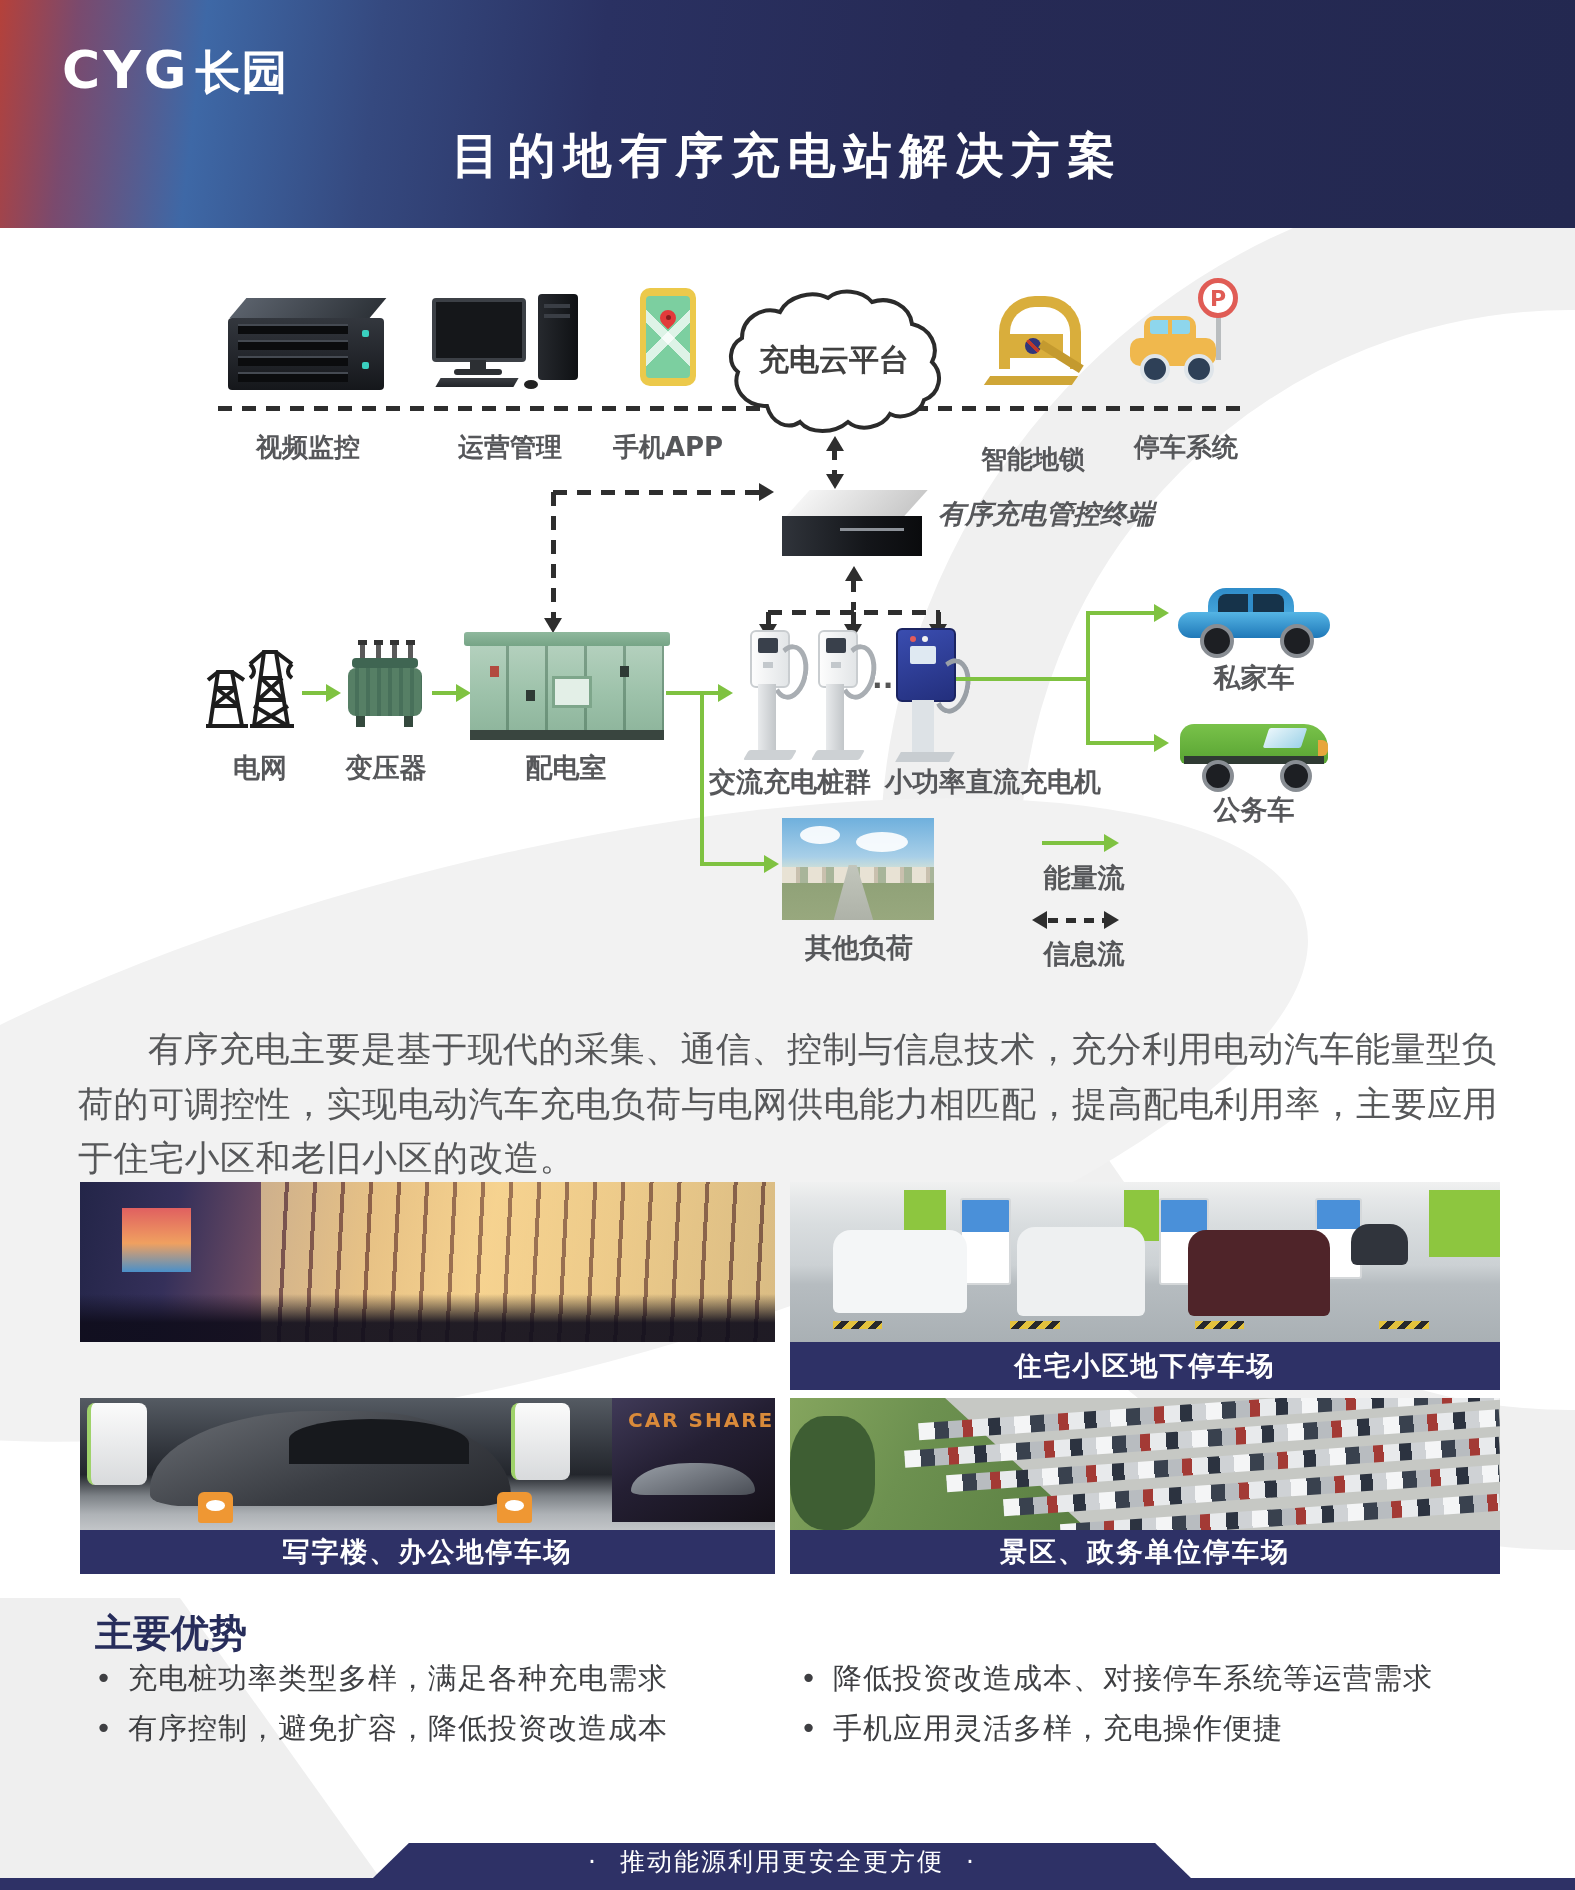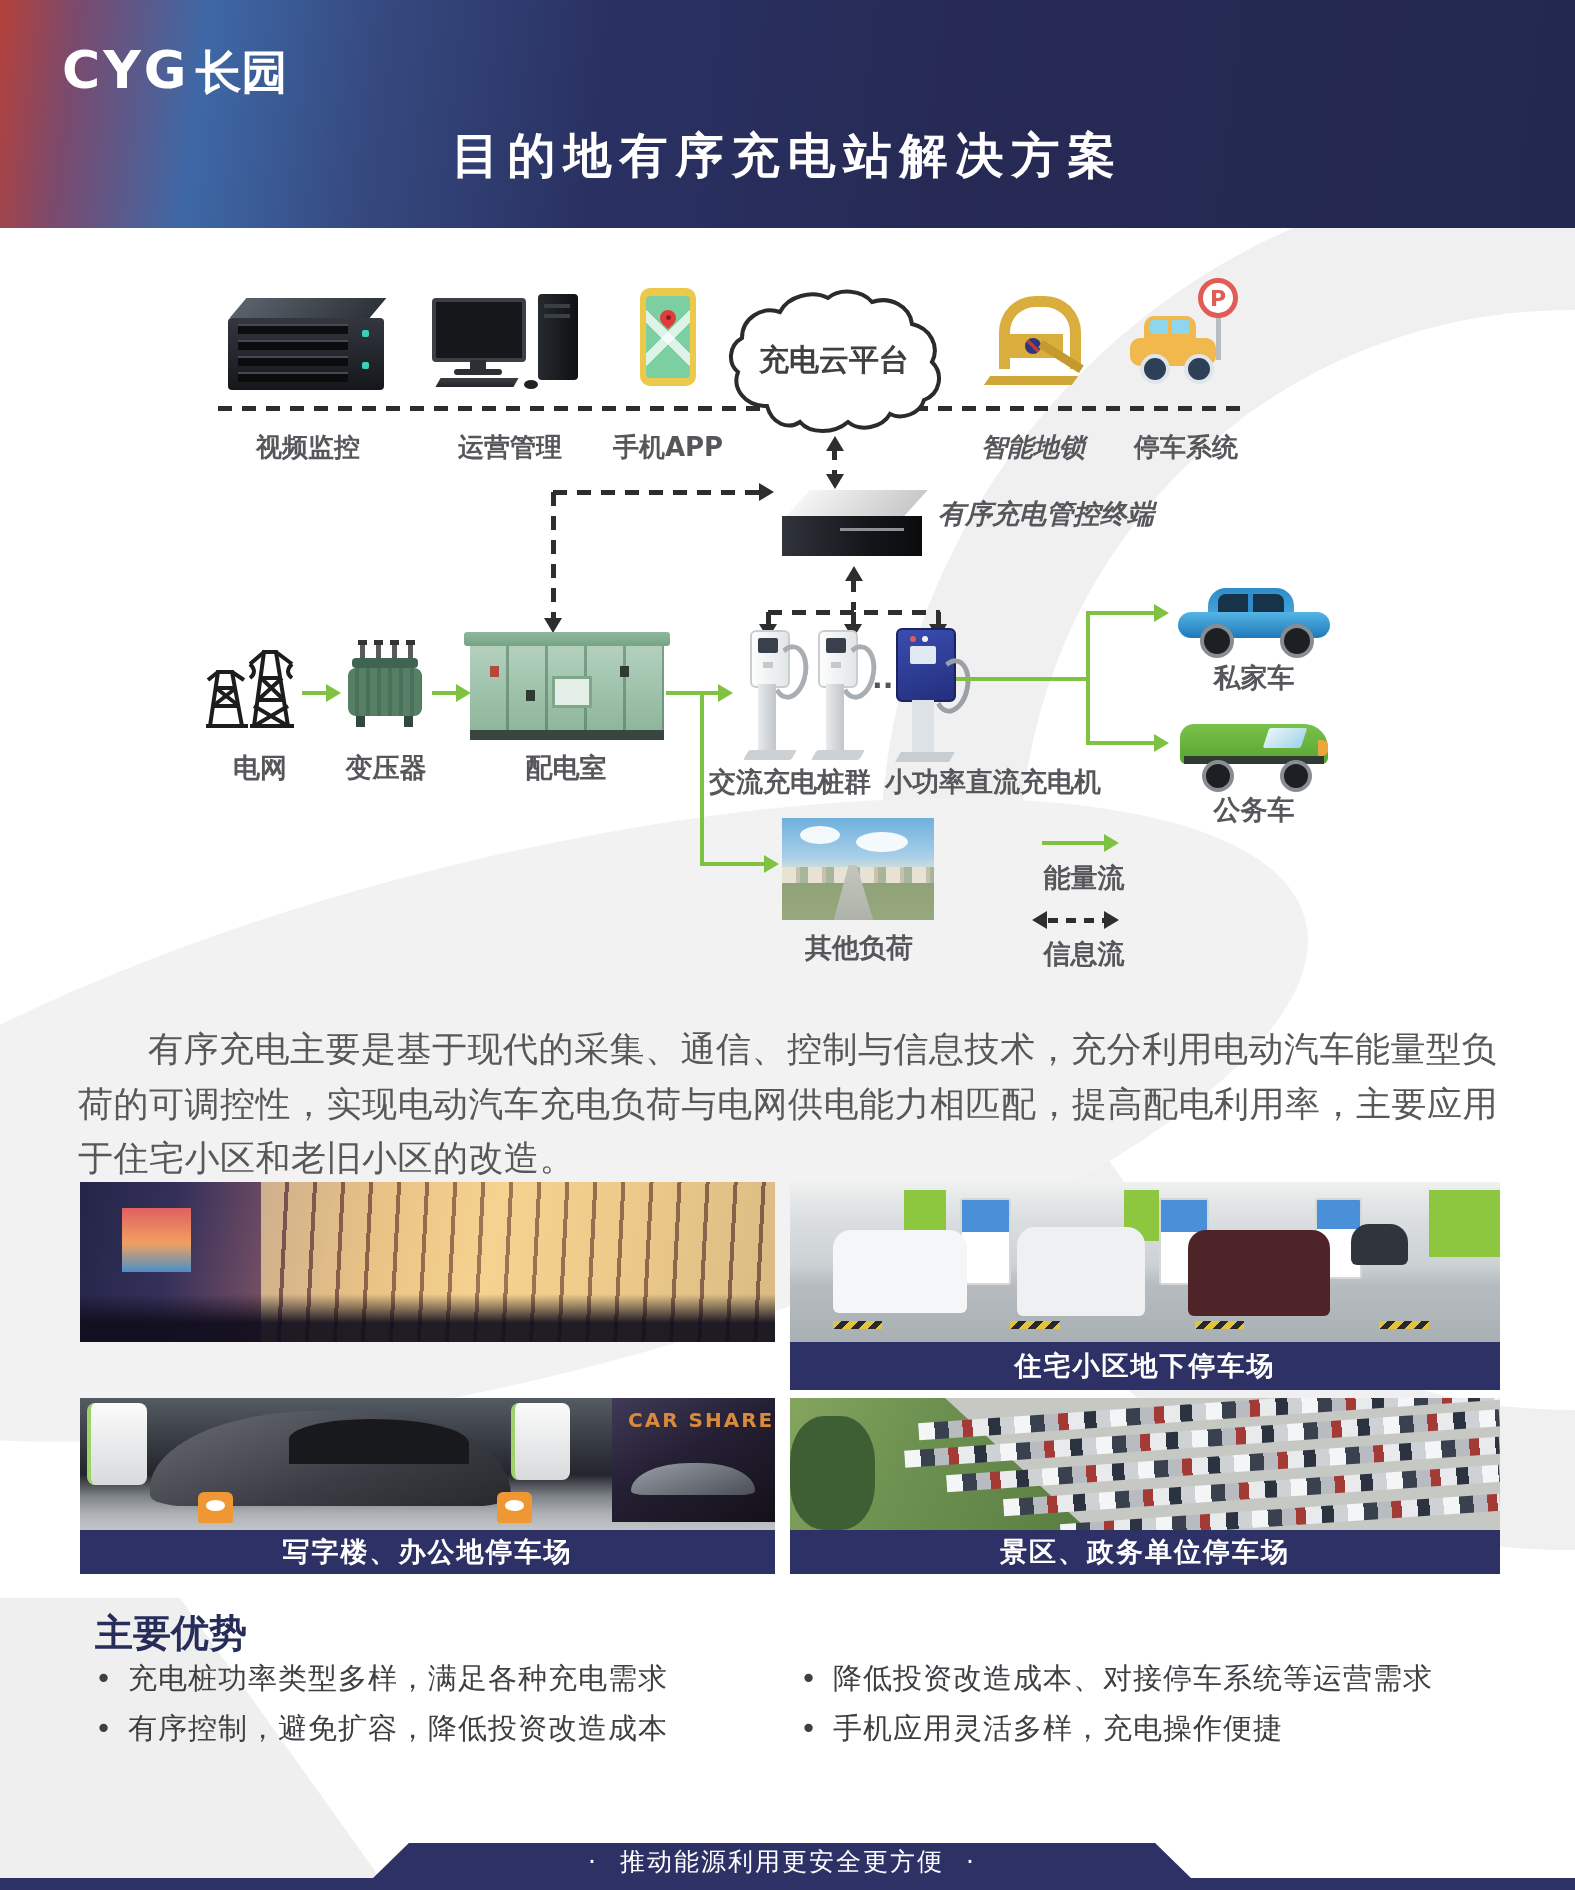--- a/index.html
+++ b/index.html
@@ -246,21 +246,21 @@
     <div class="pcar-body"></div>
     <div class="pwheel" style="left:12px;top:76px;"></div>
     <div class="pwheel" style="left:56px;top:76px;"></div>
   </div>
 
   <div class="dash-h" style="left:218px;top:406px;width:1032px;"></div>
 
   <div class="dlabel" style="left:228px;top:430px;width:160px;">视频监控</div>
   <div class="dlabel" style="left:430px;top:430px;width:160px;">运营管理</div>
   <div class="dlabel" style="left:588px;top:430px;width:160px;">手机APP</div>
-  <div class="dlabel" style="left:953px;top:430px;width:160px;font-style:italic;">智能地锁</div>
+  <div class="dlabel" style="left:953px;top:442px;width:160px;">智能地锁</div>
   <div class="dlabel" style="left:1106px;top:430px;width:160px;">停车系统</div>
 
   <div class="dash-v" style="left:832px;top:446px;height:28px;"></div>
   <div class="tr tr-u" style="left:826px;top:436px;"></div>
   <div class="tr tr-d" style="left:826px;top:474px;"></div>
 
   <div class="icon" style="left:782px;top:486px;width:140px;height:76px;">
     <div class="tm-top"></div>
     <div class="tm-front"></div>
     <div class="tm-line"></div>

